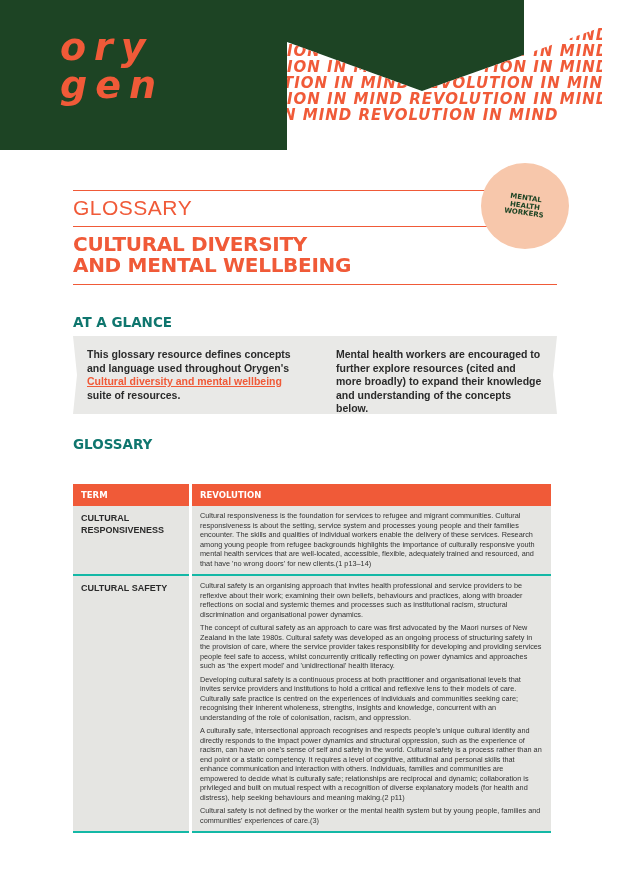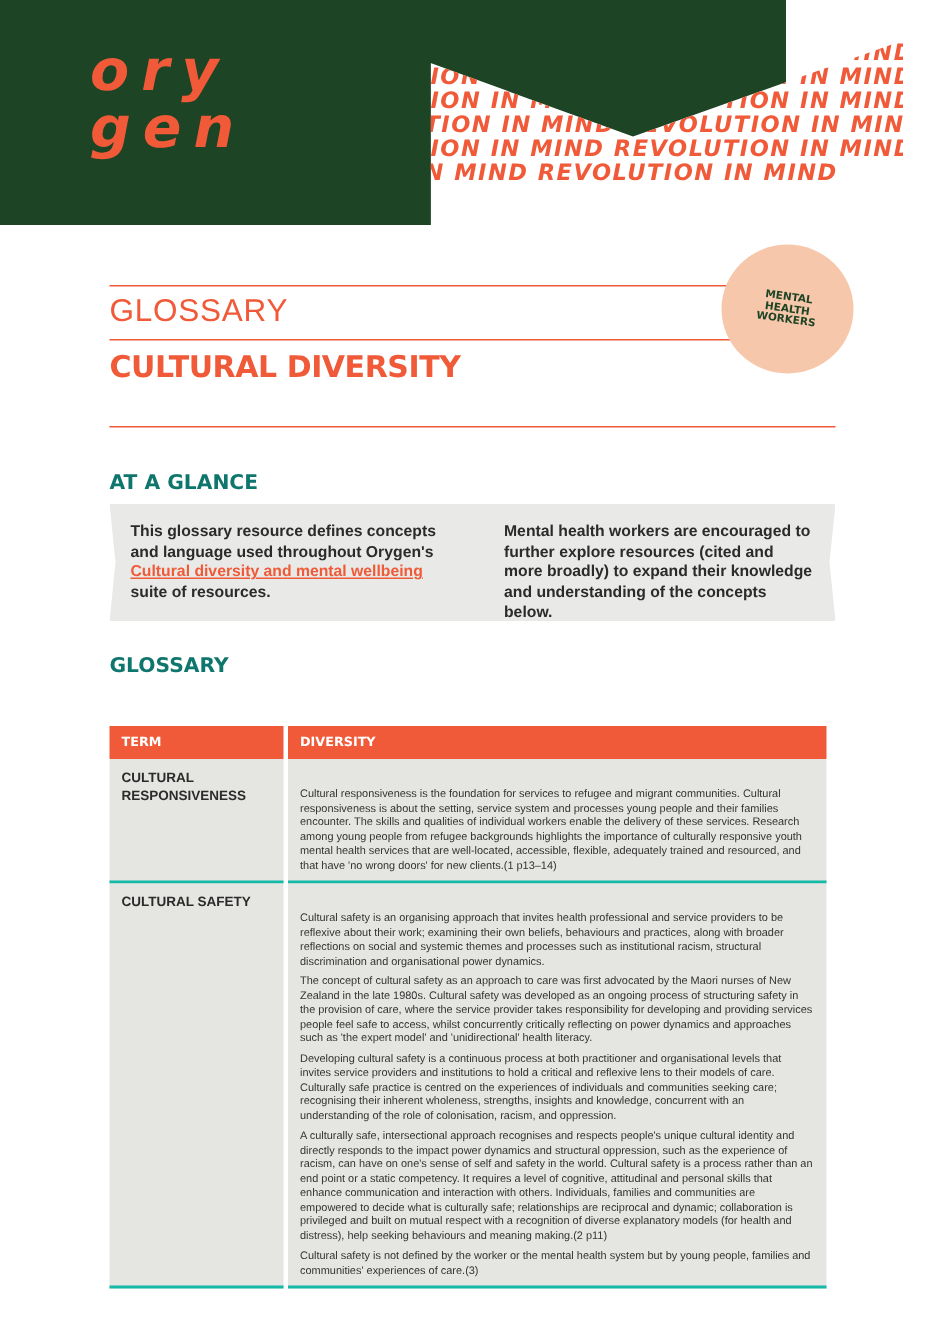--- a/index.html
+++ b/index.html
@@ -14,21 +14,21 @@
   .badge { position: absolute; left: 481px; top: 163px; width: 88px; height: 86px; border-radius: 50%; background: #f7c7ab; display: flex; align-items: center; justify-content: center; text-align: center; }
   .badge span { font-size: 7px; font-weight: bold; color: #1d4424; line-height: 7.5px; transform: rotate(8deg); font-family: "DejaVu Sans", sans-serif; }
   .section-h { position: absolute; left: 73px; font-size: 13.5px; font-weight: bold; color: #0f766e; font-family: "DejaVu Sans", sans-serif; }
   .glance { position: absolute; left: 73px; top: 336px; width: 484px; height: 78px; background: #e9e9e7; clip-path: polygon(0 0, 484px 0, 480px 39px, 484px 78px, 0 78px, 4px 39px); display: flex; padding: 12px 14px 0 14px; gap: 42px; }
   .glance p { font-size: 10.5px; font-weight: bold; color: #2b2b2b; line-height: 13.5px; width: 212px; font-family: "Liberation Sans", sans-serif; }
   .glance a { color: #f05a38; text-decoration: underline; }
   table { position: absolute; left: 73px; top: 484px; width: 484px; border-collapse: separate; border-spacing: 3px 0; margin-left: -3px; }
   th { background: #f05a38; color: #ffffff; font-size: 8.5px; font-weight: bold; text-align: left; height: 22px; padding: 0 8px; font-family: "DejaVu Sans", sans-serif; }
   td { background: #e5e5e2; vertical-align: top; border-bottom: 2px solid #14b8a6; }
   td.term { width: 116px; padding: 7px 8px; font-size: 9px; font-weight: bold; color: #2b2b2b; line-height: 11.5px; }
-  td.def { padding: 18px 8px 6px 8px; }
+  td.def { padding: 5px 8px 6px 8px; }
   td.def p { font-size: 7.3px; line-height: 9.5px; color: #333; margin-bottom: 4px; }
   td.def p:last-child { margin-bottom: 0; }
 </style>
 </head>
 <body>
 
 <div class="header">
   <div class="logo">
     <div>ory</div>
     <div>gen</div>
@@ -41,20 +41,21 @@
     <div class="banner-line">ION IN MIND REVOLUTION IN MIND</div>
     <div class="banner-line" style="margin-left:-4px">N MIND REVOLUTION IN MIND</div>
   </div>
 </div>
 
 <div class="rule" style="top:190px;width:420px"></div>
 <div class="subtitle">GLOSSARY</div>
 <div class="rule" style="top:226px;width:420px"></div>
 <div class="title">
   <div>CULTURAL DIVERSITY</div>
+  <div>AND MENTAL WELLBEING</div>
 </div>
 <div class="rule" style="top:284px;width:484px"></div>
 
 <div class="badge">
   <span>
     <span>MENTAL</span><br>
     <span>HEALTH</span><br>
     <span>WORKERS</span>
   </span>
 </div>
@@ -64,21 +65,21 @@
   <p><span>This glossary resource defines concepts and language used throughout Orygen's </span><a>Cultural diversity and mental wellbeing</a><span> suite of resources.</span></p>
   <p>Mental health workers are encouraged to further explore resources (cited and more broadly) to expand their knowledge and understanding of the concepts below.</p>
 </div>
 
 <div class="section-h" style="top:436px">GLOSSARY</div>
 
 <table>
   <thead>
     <tr>
       <th>TERM</th>
-      <th>DIVERSITY</th>
+      <th>REVOLUTION</th>
     </tr>
   </thead>
   <tbody>
     <tr>
       <td class="term">CULTURAL RESPONSIVENESS</td>
       <td class="def">
         <p>Cultural responsiveness is the foundation for services to refugee and migrant communities. Cultural responsiveness is about the setting, service system and processes young people and their families encounter. The skills and qualities of individual workers enable the delivery of these services. Research among young people from refugee backgrounds highlights the importance of culturally responsive youth mental health services that are well-located, accessible, flexible, adequately trained and resourced, and that have 'no wrong doors' for new clients.(1 p13–14)</p>
       </td>
     </tr>
     <tr>

